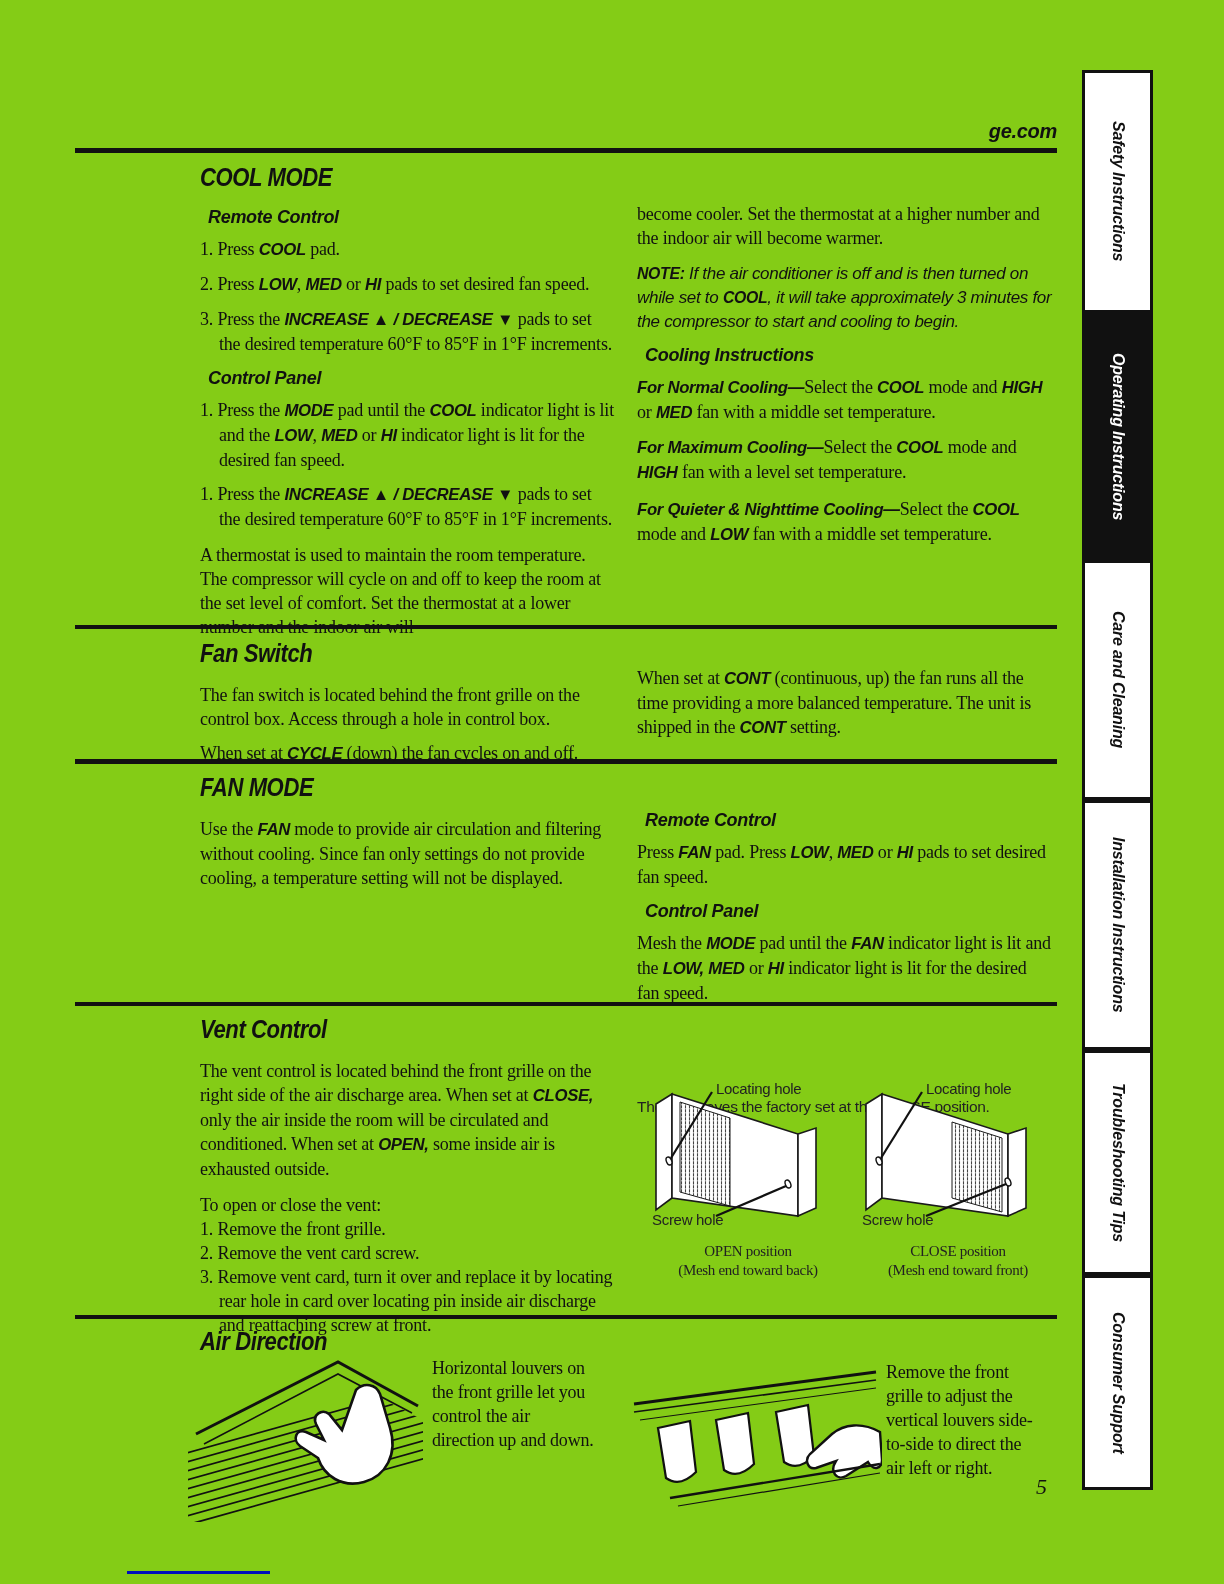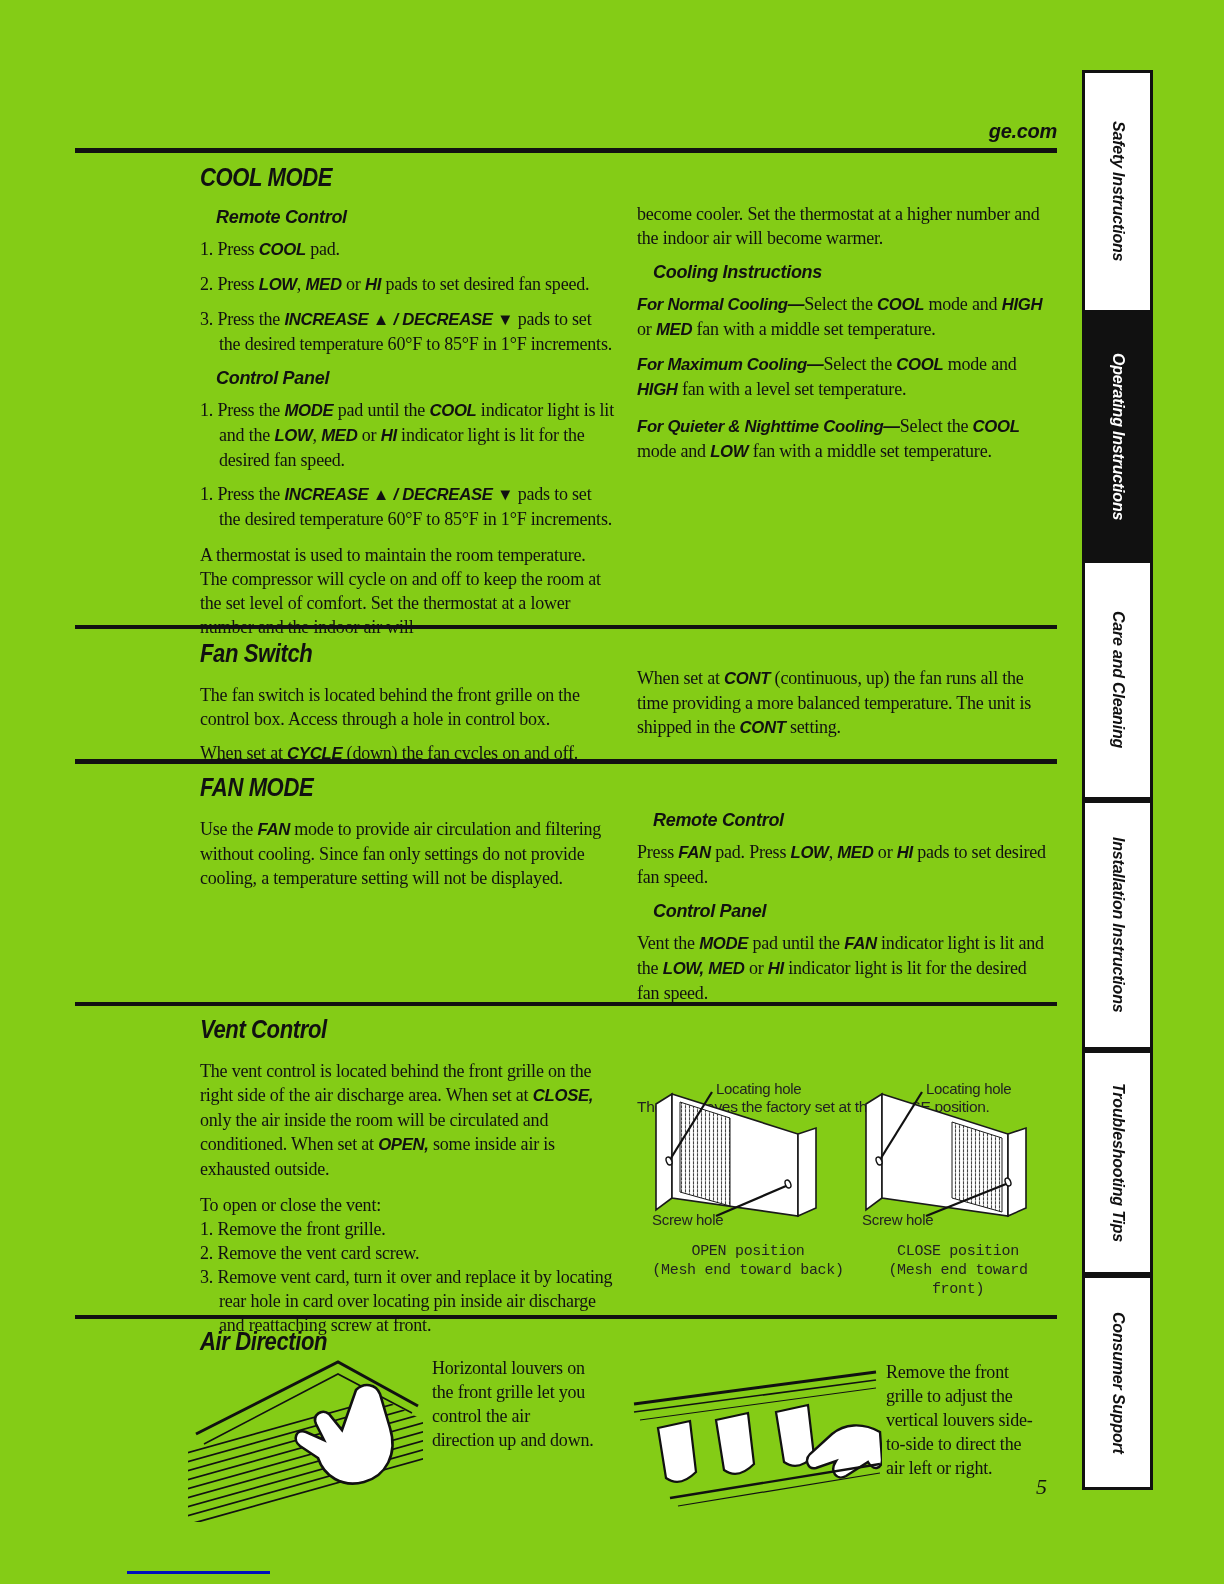--- a/index.html
+++ b/index.html
@@ -7,38 +7,38 @@
         font-family:"Liberation Serif",serif;color:#111;}
   .abs{position:absolute;}
   .rule{position:absolute;background:#111;}
   .gecom{position:absolute;font-family:"Liberation Sans",sans-serif;font-weight:bold;
          font-style:italic;font-size:20px;letter-spacing:-0.3px;}
   .col{position:absolute;}
   .h1{font-family:"Liberation Sans",sans-serif;font-weight:bold;font-style:italic;
       font-size:26px;letter-spacing:-0.5px;transform:scaleX(0.85);transform-origin:left center;
       margin:0 0 14px 0;white-space:nowrap;}
   .h2{font-family:"Liberation Sans",sans-serif;font-weight:bold;font-style:italic;
-      font-size:18px;letter-spacing:-0.3px;margin:0 0 9px 16px;}
+      font-size:18px;letter-spacing:-0.3px;margin:0 0 9px 8px;}
   .p{font-size:18px;line-height:24px;letter-spacing:-0.2px;margin:0 0 10px 0;}
   .p.mb0{margin-bottom:0;}
   .p.mb12{margin-bottom:12px;}
   .hang{padding-left:19px;text-indent:-19px;}
   .note{font-family:"Liberation Sans",sans-serif;font-style:italic;font-size:17px;
         line-height:24px;letter-spacing:-0.3px;margin:0 0 11px 0;}
   .seg-p{}
   .seg-kw,.seg-lead{font-family:"Liberation Sans",sans-serif;font-weight:bold;
         font-style:italic;font-size:0.93em;letter-spacing:-0.3px;}
   .sidebar{position:absolute;left:1082px;top:70px;width:71px;}
   .tab{box-sizing:border-box;width:71px;border:3px solid #111;background:#fff;color:#111;
        display:flex;align-items:center;justify-content:center;writing-mode:vertical-rl;
        font-family:"Liberation Sans",sans-serif;font-weight:bold;font-style:italic;
        font-size:16px;letter-spacing:-0.2px;}
   .tab.active{background:#111;color:#fff;border-color:#111;}
   .figure{position:absolute;width:200px;text-align:center;}
-  .figcap{font-family:Liberation Mono, monospace;font-size:15px;line-height:19px;
+  .figcap{font-family:Liberation Serif, serif;font-size:15px;line-height:19px;
           letter-spacing:-0.3px;color:#222;}
   .svglabel{font-family:"Liberation Sans",sans-serif;font-size:15px;fill:#222;letter-spacing:-0.3px;}
   .condnote{position:absolute;font-family:"Liberation Sans",sans-serif;font-size:15.5px;
             letter-spacing:-0.3px;color:#222;}
   .airtext{position:absolute;font-size:18px;line-height:24px;letter-spacing:-0.2px;}
   .pagenum{position:absolute;font-style:italic;font-size:22px;}
   .bluelink{position:absolute;background:#0011bb;}
 </style>
 </head>
 <body>
@@ -60,20 +60,21 @@
     <div class="p hang"><span class="seg-p">2. Press </span><span class="seg-kw">LOW</span><span class="seg-p">, </span><span class="seg-kw">MED</span><span class="seg-p"> or </span><span class="seg-kw">HI</span><span class="seg-p"> pads to set desired fan speed.</span></div>
     <div class="p hang mb12"><span class="seg-p">3. Press the </span><span class="seg-kw">INCREASE ▲ / DECREASE ▼</span><span class="seg-p"> pads to set the desired temperature 60°F to 85°F in 1°F increments.</span></div>
     <div class="h2">Control Panel</div>
     <div class="p hang"><span class="seg-p">1. Press the </span><span class="seg-kw">MODE</span><span class="seg-p"> pad until the </span><span class="seg-kw">COOL</span><span class="seg-p"> indicator light is lit and the </span><span class="seg-kw">LOW</span><span class="seg-p">, </span><span class="seg-kw">MED</span><span class="seg-p"> or </span><span class="seg-kw">HI</span><span class="seg-p"> indicator light is lit for the desired fan speed.</span></div>
     <div class="p hang mb12"><span class="seg-p">1. Press the </span><span class="seg-kw">INCREASE ▲ / DECREASE ▼</span><span class="seg-p"> pads to set the desired temperature 60°F to 85°F in 1°F increments.</span></div>
     <div class="p">A thermostat is used to maintain the room temperature. The compressor will cycle on and off to keep the room at the set level of comfort. Set the thermostat at a lower number and the indoor air will</div>
   </div>
 
   <div class="col" style="left:637px;top:202px;width:415px;">
     <div class="p mb12">become cooler. Set the thermostat at a higher number and the indoor air will become warmer.</div>
+    <div class="note"><span class="seg-kw">NOTE:</span><span class="seg-p"> If the air conditioner is off and is then turned on while set to </span><span class="seg-kw">COOL</span><span class="seg-p">, it will take approximately 3 minutes for the compressor to start and cooling to begin.</span></div>
     <div class="h2">Cooling Instructions</div>
     <div class="p"><span class="seg-lead">For Normal Cooling—</span><span class="seg-p">Select the </span><span class="seg-kw">COOL</span><span class="seg-p"> mode and </span><span class="seg-kw">HIGH</span><span class="seg-p"> or </span><span class="seg-kw">MED</span><span class="seg-p"> fan with a middle set temperature.</span></div>
     <div class="p mb12"><span class="seg-lead">For Maximum Cooling—</span><span class="seg-p">Select the </span><span class="seg-kw">COOL</span><span class="seg-p"> mode and </span><span class="seg-kw">HIGH</span><span class="seg-p"> fan with a level set temperature.</span></div>
     <div class="p mb12"><span class="seg-lead">For Quieter &amp; Nighttime Cooling—</span><span class="seg-p">Select the </span><span class="seg-kw">COOL</span><span class="seg-p"> mode and </span><span class="seg-kw">LOW</span><span class="seg-p"> fan with a middle set temperature.</span></div>
   </div>
 
   <div class="col" style="left:200px;top:638px;width:420px;">
     <div class="h1">Fan Switch</div>
     <div class="p">The fan switch is located behind the front grille on the control box. Access through a hole in control box.</div>
     <div class="p"><span class="seg-p">When set at </span><span class="seg-kw">CYCLE</span><span class="seg-p"> (down) the fan cycles on and off.</span></div>
@@ -83,21 +84,21 @@
   </div>
 
   <div class="col" style="left:200px;top:772px;width:420px;">
     <div class="h1">FAN MODE</div>
     <div class="p"><span class="seg-p">Use the </span><span class="seg-kw">FAN</span><span class="seg-p"> mode to provide air circulation and filtering without cooling. Since fan only settings do not provide cooling, a temperature setting will not be displayed.</span></div>
   </div>
   <div class="col" style="left:637px;top:810px;width:415px;">
     <div class="h2">Remote Control</div>
     <div class="p mb12"><span class="seg-p">Press </span><span class="seg-kw">FAN</span><span class="seg-p"> pad. Press </span><span class="seg-kw">LOW</span><span class="seg-p">, </span><span class="seg-kw">MED</span><span class="seg-p"> or </span><span class="seg-kw">HI</span><span class="seg-p"> pads to set desired fan speed.</span></div>
     <div class="h2">Control Panel</div>
-    <div class="p"><span class="seg-p">Vent the </span><span class="seg-kw">MODE</span><span class="seg-p"> pad until the </span><span class="seg-kw">FAN</span><span class="seg-p"> indicator light is lit and the </span><span class="seg-kw">LOW, MED</span><span class="seg-p"> or </span><span class="seg-kw">HI</span><span class="seg-p"> indicator light is lit for the desired fan speed.</span></div>
+    <div class="p"><span class="seg-p">Mesh the </span><span class="seg-kw">MODE</span><span class="seg-p"> pad until the </span><span class="seg-kw">FAN</span><span class="seg-p"> indicator light is lit and the </span><span class="seg-kw">LOW, MED</span><span class="seg-p"> or </span><span class="seg-kw">HI</span><span class="seg-p"> indicator light is lit for the desired fan speed.</span></div>
   </div>
 
   <div class="col" style="left:200px;top:1014px;width:420px;">
     <div class="h1">Vent Control</div>
     <div class="p mb12"><span class="seg-p">The vent control is located behind the front grille on the right side of the air discharge area. When set at </span><span class="seg-kw">CLOSE,</span><span class="seg-p"> only the air inside the room will be circulated and conditioned. When set at </span><span class="seg-kw">OPEN,</span><span class="seg-p"> some inside air is exhausted outside.</span></div>
     <div class="p mb0">To open or close the vent:</div>
     <div class="p mb0 hang">1. Remove the front grille.</div>
     <div class="p mb0 hang">2. Remove the vent card screw.</div>
     <div class="p mb0 hang">3. Remove vent card, turn it over and replace it by locating rear hole in card over locating pin inside air discharge and reattaching screw at front.</div>
   </div>

